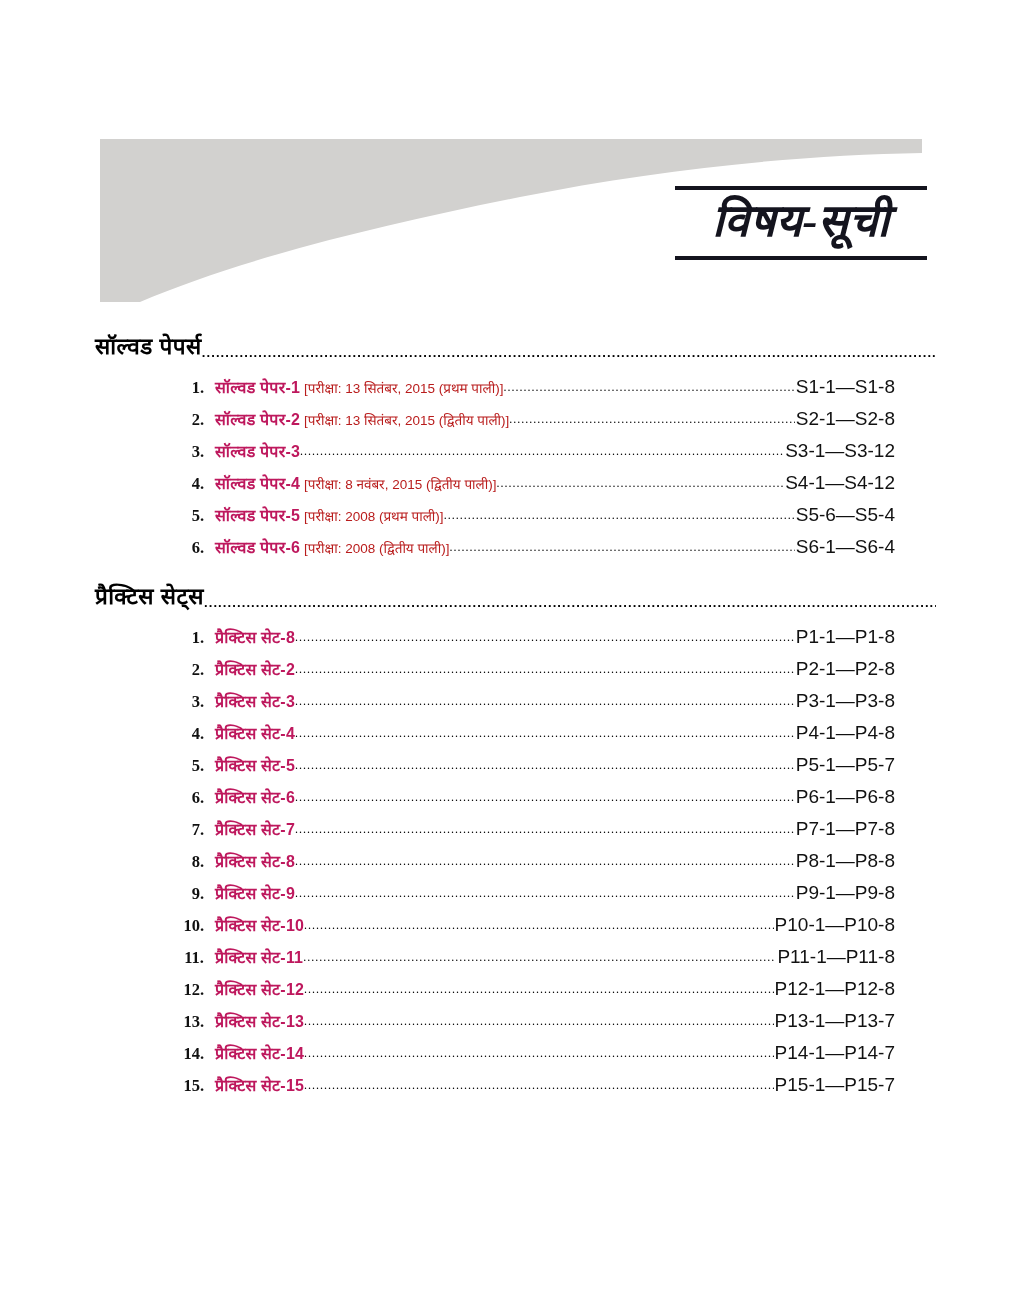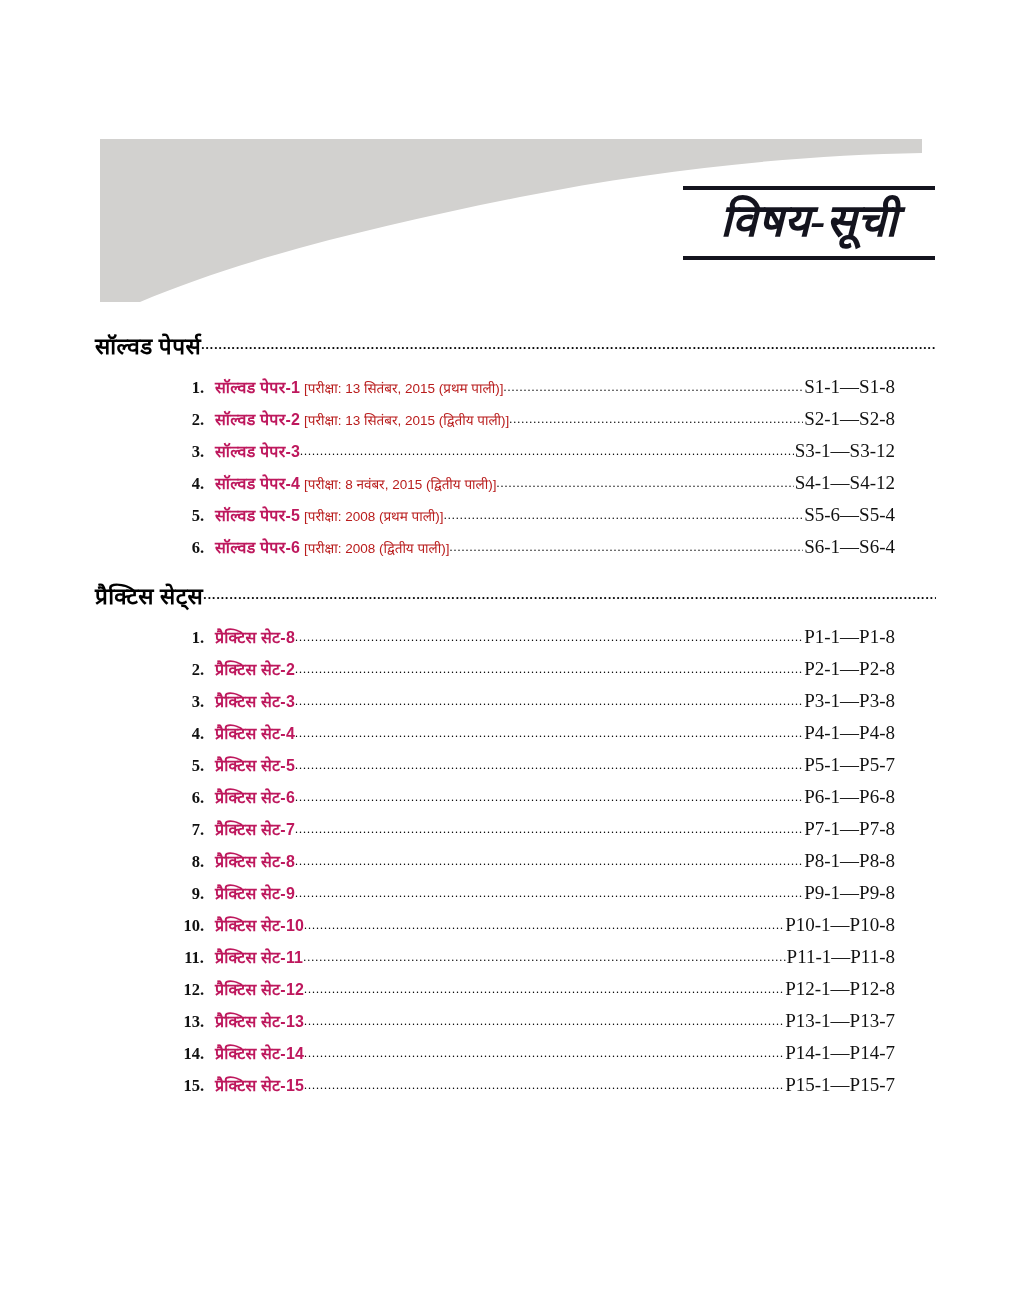--- a/index.html
+++ b/index.html
@@ -30,21 +30,21 @@
     width: 822px;
     height: 165px;
     overflow: hidden;
   }
   .header-band svg {
     display: block;
   }
 
   .title-block {
     position: absolute;
-    right: 89px;
+    right: 97px;
     top: 186px;
     width: 252px;
     text-align: center;
   }
   .rule-double-top {
     border-top: 3px solid #14141e;
     border-bottom: 1.5px solid #14141e;
     height: 3px;
     width: 100%;
     box-sizing: border-box;
@@ -76,22 +76,22 @@
     top: 332px;
     width: 841px;
   }
 
   .section {
     margin-bottom: 4px;
   }
 
   .section-heading {
     display: flex;
-    align-items: center;
-    font-family: Liberation Serif, serif;
+    align-items: flex-end;
+    font-family: Liberation Sans, sans-serif;
     font-weight: bold;
     font-size: 22.5px;
     line-height: 30px;
     color: #000000;
     width: 841px;
     margin-bottom: 10px;
   }
   .section-heading .sh-label {
     white-space: nowrap;
     letter-spacing: 0.5px;
@@ -158,21 +158,21 @@
     white-space: nowrap;
     font-size: 12px;
     letter-spacing: 1px;
     color: #000;
     position: relative;
     top: -2px;
   }
   .entry .pages {
     flex: 0 0 auto;
     white-space: nowrap;
-    font-family: Liberation Serif, serif;
+    font-family: Liberation Sans, sans-serif;
     font-size: 19px;
     color: #111;
     padding-left: 1px;
   }
 
   .gap-after-solved { height: 14px; }
 </style>
 </head>
 <body>
 

